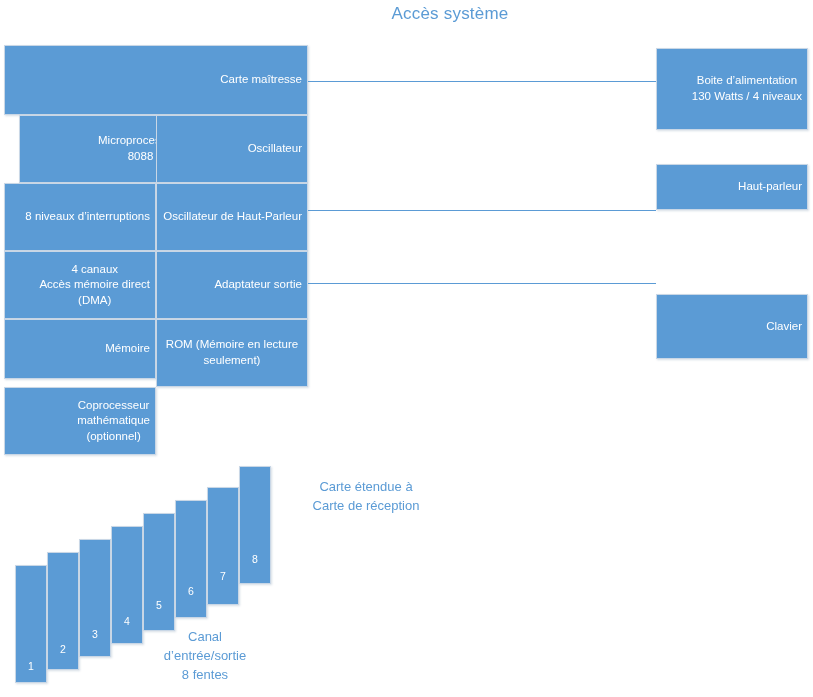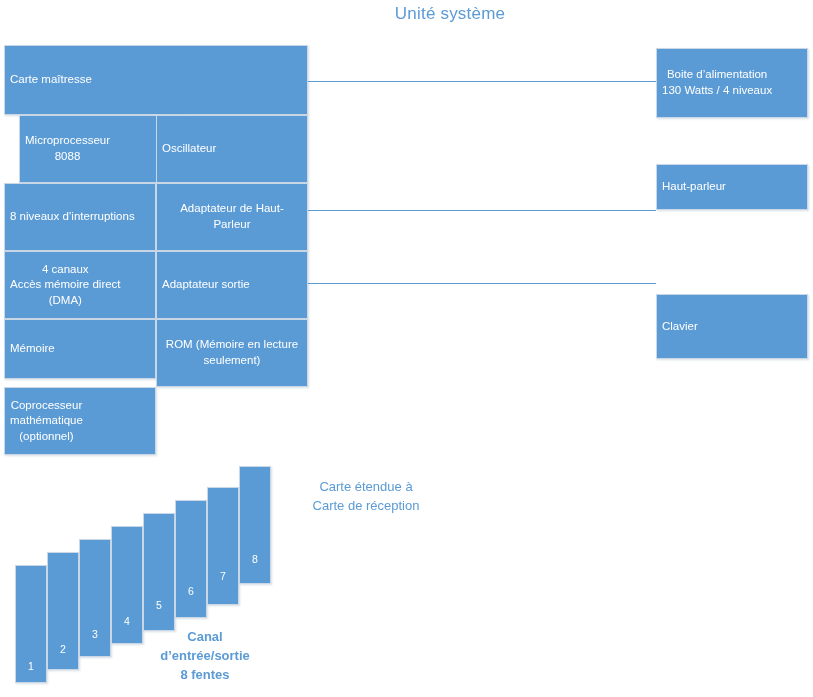--- a/index.html
+++ b/index.html
@@ -31,21 +31,21 @@
 
   
   .box {
     position: absolute;
     background: #5B9BD5;
     border: 1px solid #C9D7E6;
     box-sizing: border-box;
     color: #ffffff;
     display: flex;
     align-items: center;
-    justify-content: flex-start;
+    justify-content: flex-end;
     text-align: center;
     font-size: 11.5px;
     line-height: 1.35;
     padding: 2px 5px;
     box-shadow: 1px 1px 2px rgba(140,160,180,.35);
   }
   .box span { display: block; }
 
   
   #system-grid { position: absolute; left: 0; top: 0; width: 320px; height: 470px; }
@@ -55,21 +55,21 @@
   .b-osc      { left: 156px; top: 115px; width: 152px; height: 68px; }
   .b-irq      { left: 4px;   top: 183px; width: 152px; height: 68px; }
   .b-spk      { left: 156px; top: 183px; width: 152px; height: 68px; }
   .b-dma      { left: 4px;   top: 251px; width: 152px; height: 68px; }
   .b-kbd      { left: 156px; top: 251px; width: 152px; height: 68px; }
   .b-mem      { left: 4px;   top: 319px; width: 152px; height: 60px; }
   .b-rom      { left: 156px; top: 319px; width: 152px; height: 68px; }
   .b-copro    { left: 4px;   top: 387px; width: 152px; height: 68px; }
 
   
-  .b-psu      { left: 656px; top: 48px;  width: 152px; height: 70px; }
+  .b-psu      { left: 656px; top: 48px;  width: 152px; height: 82px; }
   .b-speaker  { left: 656px; top: 164px; width: 152px; height: 46px; }
   .b-keyboard { left: 656px; top: 255px; width: 152px; height: 65px; margin-top: 39px; }
 
   
   .connector {
     position: absolute;
     height: 1px;
     background: #5B9BD5;
   }
   .conn-psu  { left: 308px; top: 81px;  width: 348px; }
@@ -101,21 +101,21 @@
     line-height: 1.45;
     text-align: center;
     white-space: pre-line;
   }
   #caption-expansion { left: 266px; top: 478px; width: 200px; }
   #caption-io        { left: 120px; top: 628px; width: 170px; }
 </style>
 </head>
 <body>
 
-<div id="title">Unité système</div>
+<div id="title">Accès système</div>
 
 <div id="system-grid">
 
   <div class="box b-master">
     <span>Carte maîtresse</span>
   </div>
 
   <div class="box b-micro">
     <span style="white-space: pre-line;">Microprocesseur
 8088</span>
@@ -123,21 +123,21 @@
 
   <div class="box b-osc">
     <span>Oscillateur</span>
   </div>
 
   <div class="box b-irq">
     <span>8 niveaux d’interruptions</span>
   </div>
 
   <div class="box b-spk">
-    <span>Adaptateur de Haut-Parleur</span>
+    <span>Oscillateur de Haut-Parleur</span>
   </div>
 
   <div class="box b-dma">
     <span style="white-space: pre-line;">4 canaux
 Accès mémoire direct
 (DMA)</span>
   </div>
 
   <div class="box b-kbd">
     <span>Adaptateur sortie</span>
@@ -190,15 +190,15 @@
   <div class="slot-num" style="left:79px;  top:628px;">3</div>
   <div class="slot-num" style="left:111px; top:615px;">4</div>
   <div class="slot-num" style="left:143px; top:599px;">5</div>
   <div class="slot-num" style="left:175px; top:585px;">6</div>
   <div class="slot-num" style="left:207px; top:570px;">7</div>
   <div class="slot-num" style="left:239px; top:553px;">8</div>
 </div>
 
 <div class="caption" id="caption-expansion" style="white-space: pre-line;">Carte étendue à
 Carte de réception</div>
-<div class="caption" id="caption-io" style="white-space: pre-line; font-weight: bold;">Canal
+<div class="caption" id="caption-io" style="white-space: pre-line;">Canal
 d’entrée/sortie
 8 fentes</div>
 
 </body></html>

